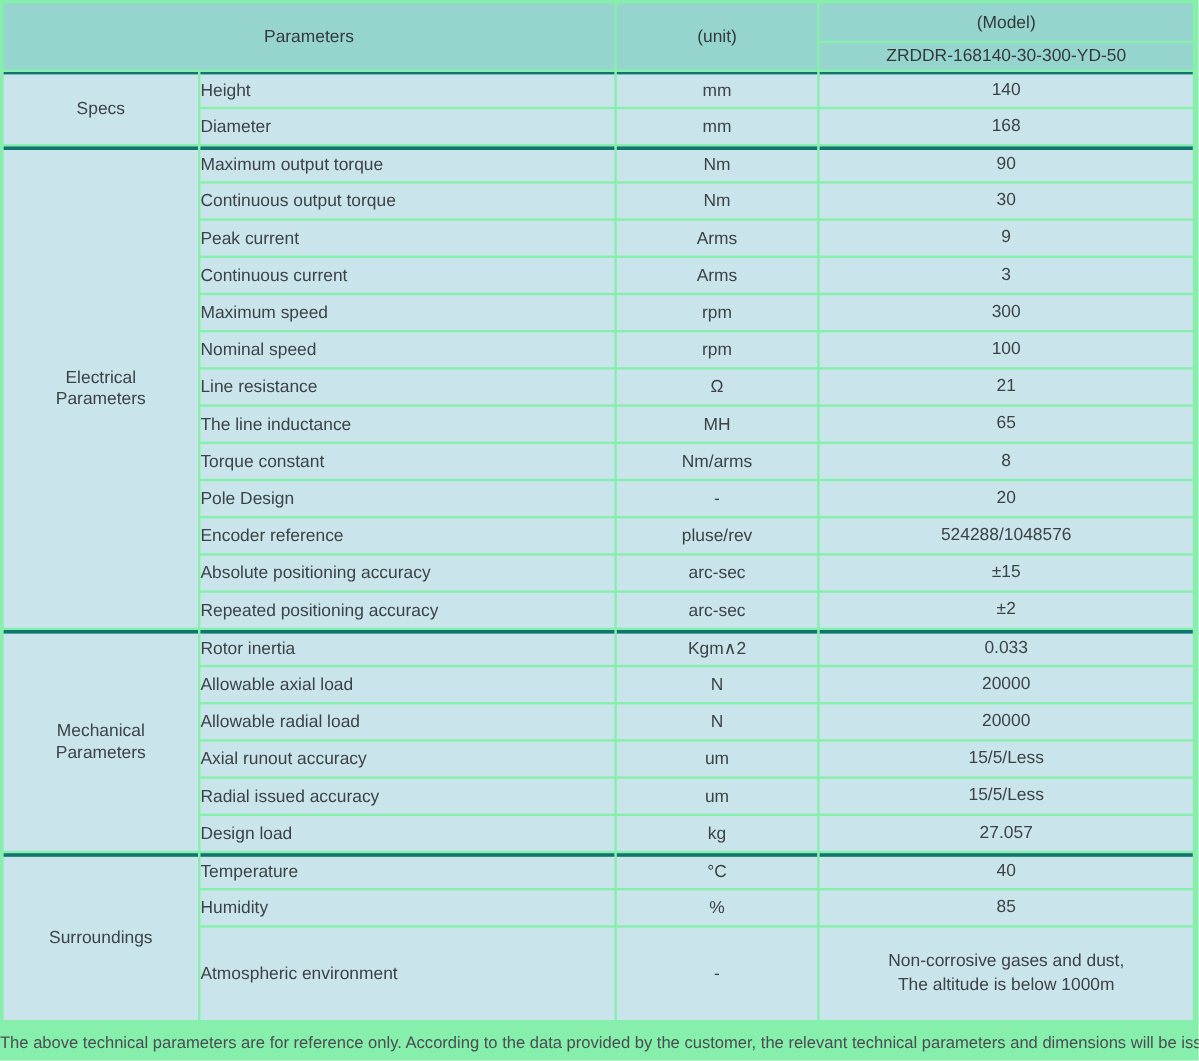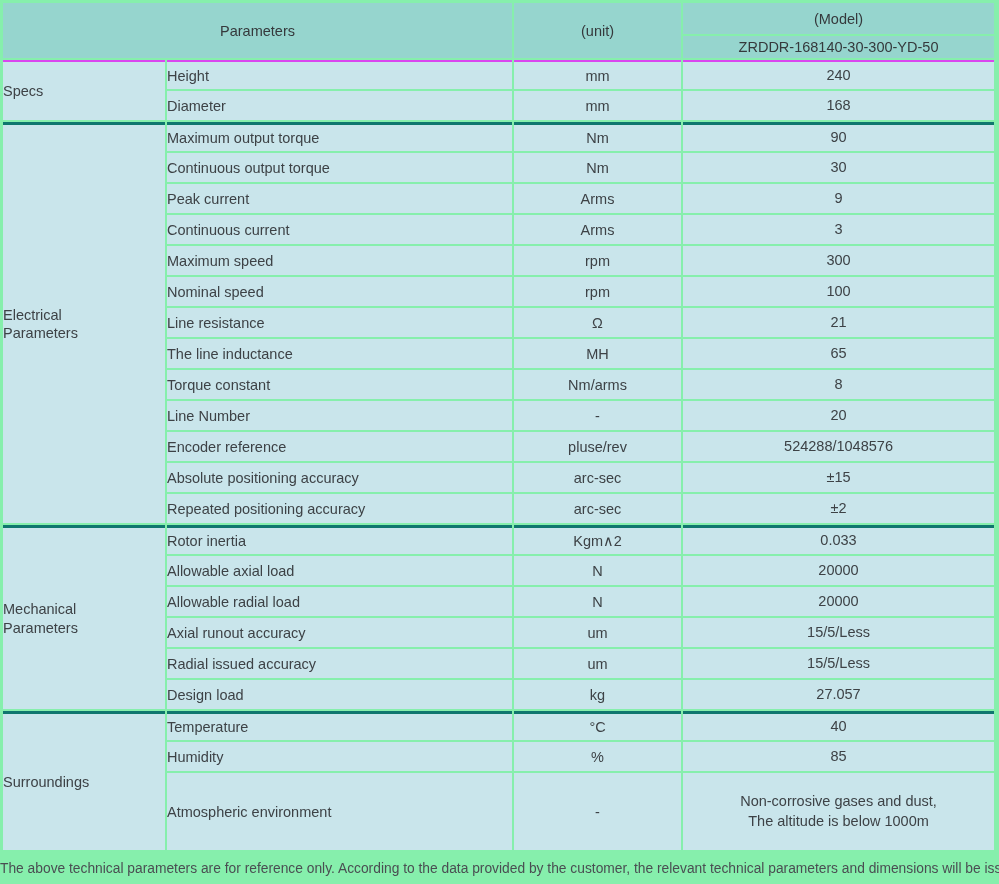--- a/index.html
+++ b/index.html
@@ -39,28 +39,28 @@
   td.params-head { font-size: 17px; }
   td.unit-head   { font-size: 16.5px; }
   td.model-head  { font-size: 17px; }
   td.model-num   { font-size: 14px; }
   tr.h1 { height: 31px; }
   tr.h2 { height: 22px; }
 
   
   tbody tr { height: 29px; }
   tbody tr.tall { height: 77px; }
-  td.cat   { line-height: 1.25; }
+  td.cat   { text-align: center; line-height: 1.25; }
   td.param { text-align: left; padding-left: 26px; }
   td.unit  { text-align: center; }
   td.value { text-align: center; line-height: 1.35; }
 
   
   tr.section-start td { border-top: 3px solid #0f766e; }
-  tr.first-row td     { border-top: 2px solid #d946ef; }
+  tr.first-row td     { border-top: 2px solid #0f766e; }
 
   .footer-note {
     width: 999px;
     margin-top: 9px;
     text-align: center;
     font-size: 13.8px;
     color: #4a4e52;
     white-space: nowrap;
   }
 </style>
@@ -84,21 +84,21 @@
       </tr>
       <tr class="h2">
         <td class="head model-num">ZRDDR-168140-30-300-YD-50</td>
       </tr>
     </thead>
     <tbody>
         <tr class="first-row">
           <td class="cat" rowspan="2">Specs</td>
           <td class="param">Height</td>
           <td class="unit">mm</td>
-          <td class="value">240</td>
+          <td class="value">140</td>
         </tr>
         <tr>
           <td class="param">Diameter</td>
           <td class="unit">mm</td>
           <td class="value">168</td>
         </tr>
         <tr class="section-start">
           <td class="cat" rowspan="13">Electrical<br>Parameters</td>
           <td class="param">Maximum output torque</td>
           <td class="unit">Nm</td>
@@ -138,21 +138,21 @@
           <td class="param">The line inductance</td>
           <td class="unit">MH</td>
           <td class="value">65</td>
         </tr>
         <tr>
           <td class="param">Torque constant</td>
           <td class="unit">Nm/arms</td>
           <td class="value">8</td>
         </tr>
         <tr>
-          <td class="param">Line Number</td>
+          <td class="param">Pole Design</td>
           <td class="unit">-</td>
           <td class="value">20</td>
         </tr>
         <tr>
           <td class="param">Encoder reference</td>
           <td class="unit">pluse/rev</td>
           <td class="value">524288/1048576</td>
         </tr>
         <tr>
           <td class="param">Absolute positioning accuracy</td>

